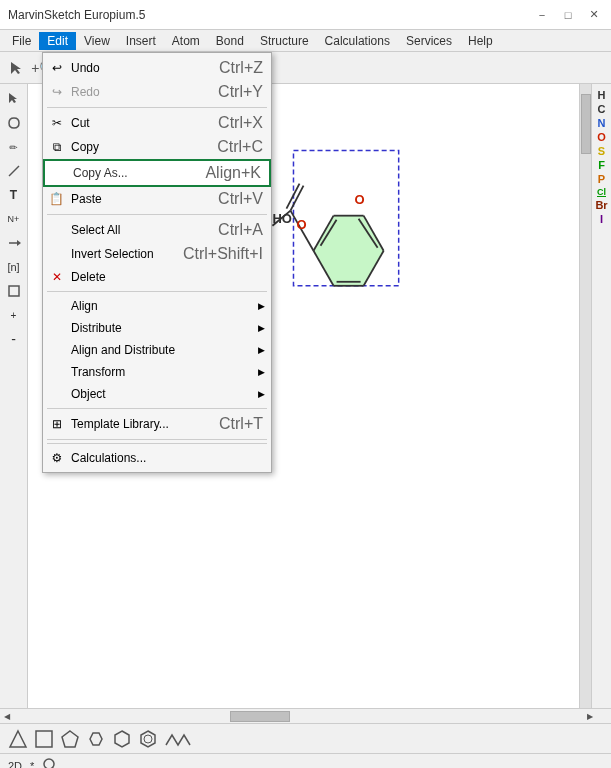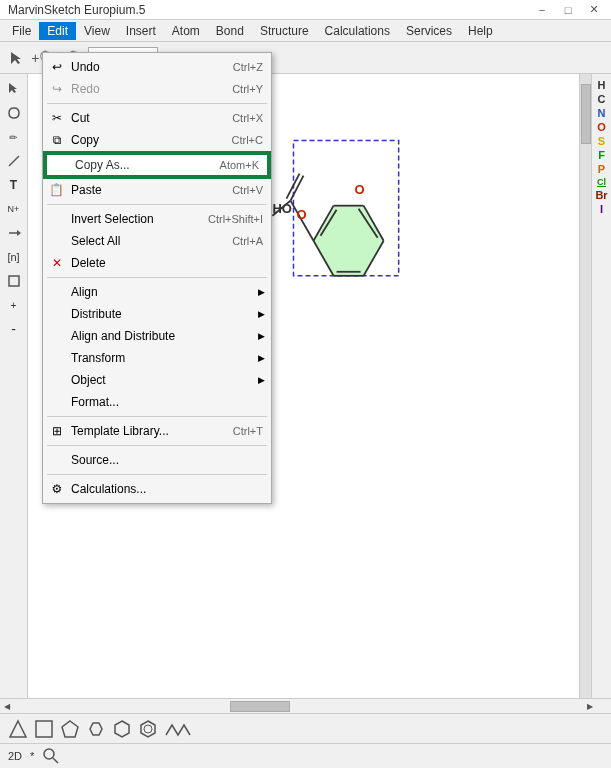--- a/index.html
+++ b/index.html
@@ -9,21 +9,21 @@
       background: #f0f0f0;
       font-family: 'Segoe UI', Tahoma, Geneva, Verdana, sans-serif;
       font-size: 12px;
       overflow: hidden;
       position: relative;
     }
 
     
     .title-bar {
       background: #fff;
-      height: 20px;
+      height: 30px;
       display: flex;
       align-items: center;
       justify-content: space-between;
       padding: 0 8px;
       border-bottom: 1px solid #ccc;
     }
     .title-text {
       font-size: 12px;
       color: #333;
     }
@@ -221,27 +221,27 @@
     .menu-entry {
       display: flex;
       align-items: center;
       padding: 3px 8px 3px 28px;
       cursor: pointer;
       position: relative;
       min-height: 22px;
     }
     .menu-entry.highlighted {
       background: #fff;
-      border: 4px solid #15803d;
+      border: 2px solid #15803d;
       color: #333;
     }
     .menu-entry .shortcut {
       margin-left: auto;
       color: #666;
-      font-size: 11px;
+      font-size: 16px;
     }
     .menu-entry.highlighted .shortcut {
       color: #666;
     }
     .menu-entry .arrow {
       position: absolute;
       right: 6px;
       font-size: 9px;
     }
     .menu-entry .icon-area {
@@ -486,44 +486,44 @@
 
   <div class="menu-entry">
     <span class="icon-area">⧉</span>
     <span>Copy</span>
     <span class="shortcut">Ctrl+C</span>
   </div>
 
   <div class="menu-entry highlighted">
     <span class="icon-area"></span>
     <span>Copy As...</span>
-    <span class="shortcut">Atom+K</span>
+    <span class="shortcut">Align+K</span>
   </div>
 
 
 
 
   <div class="menu-entry">
     <span class="icon-area">📋</span>
     <span>Paste</span>
     <span class="shortcut">Ctrl+V</span>
   </div>
 
   <div class="menu-separator"></div>
 
   <div class="menu-entry">
     <span class="icon-area"></span>
+    <span>Select All</span>
+    <span class="shortcut">Ctrl+A</span>
+  </div>
+
+  <div class="menu-entry">
+    <span class="icon-area"></span>
     <span>Invert Selection</span>
     <span class="shortcut">Ctrl+Shift+I</span>
-  </div>
-
-  <div class="menu-entry">
-    <span class="icon-area"></span>
-    <span>Select All</span>
-    <span class="shortcut">Ctrl+A</span>
   </div>
 
   <div class="menu-entry">
     <span class="icon-area" style="color:#cc0000;">✕</span>
     <span>Delete</span>
     <span class="shortcut"></span>
   </div>
 
   <div class="menu-separator"></div>
 
@@ -550,39 +550,31 @@
     <span>Transform</span>
     <span class="arrow">▶</span>
   </div>
 
   <div class="menu-entry">
     <span class="icon-area"></span>
     <span>Object</span>
     <span class="arrow">▶</span>
   </div>
 
-  <div class="menu-entry">
-    <span class="icon-area"></span>
-    <span>Format...</span>
-  </div>
 
   <div class="menu-separator"></div>
 
   <div class="menu-entry">
     <span class="icon-area">⊞</span>
     <span>Template Library...</span>
     <span class="shortcut">Ctrl+T</span>
   </div>
 
   <div class="menu-separator"></div>
 
-  <div class="menu-entry">
-    <span class="icon-area"></span>
-    <span>Source...</span>
-  </div>
 
   <div class="menu-separator"></div>
 
   <div class="menu-entry">
     <span class="icon-area">⚙</span>
     <span>Calculations...</span>
   </div>
 </div>
 
 </body></html>

